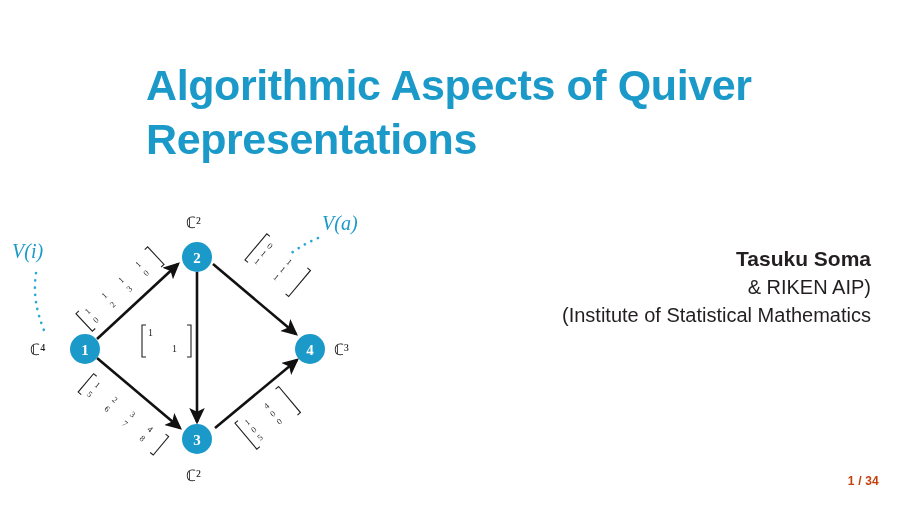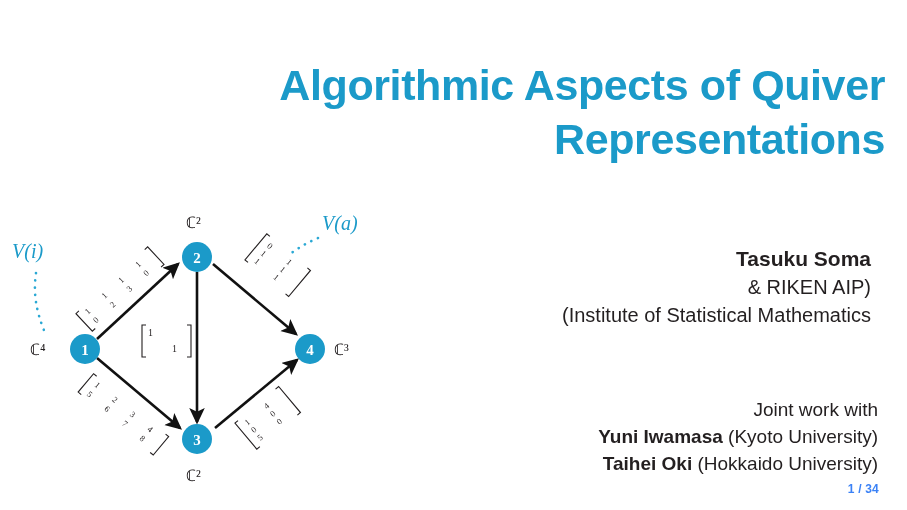--- a/index.html
+++ b/index.html
@@ -5,22 +5,22 @@
   html,body{margin:0;padding:0;}
   body{
     width:907px;height:510px;overflow:hidden;background:#ffffff;
     font-family:"Liberation Sans", sans-serif;color:#231f20;
     position:relative;
   }
   .slide{position:absolute;inset:0;}
 
   
   .title-block{
-    position:absolute;left:153px;top:58px;width:732px;
-    text-align:right;
+    position:absolute;left:146px;top:58px;width:732px;
+    text-align:left;
   }
   .title-line{
     font-family:"Liberation Sans", sans-serif;
     font-weight:bold;color:#1b9ac9;
     font-size:43px;line-height:54px;letter-spacing:-0.4px;
   }
 
   
   .author-block{
     position:absolute;right:36px;top:244px;width:420px;text-align:right;
@@ -29,22 +29,22 @@
   .author-affil{font-size:20px;line-height:28px;color:#231f20;font-weight:normal;}
 
   .joint-block{
     position:absolute;right:29px;top:396px;width:430px;text-align:right;
   }
   .joint-lead{font-size:19px;line-height:27px;color:#231f20;}
   .joint-person{font-size:19px;line-height:27px;color:#231f20;}
   .joint-person b{font-weight:bold;}
 
   .page-num{
-    position:absolute;right:28px;bottom:14px;
-    font-size:12px;font-weight:bold;color:#3b82f6;letter-spacing:0.2px;
+    position:absolute;right:28px;bottom:22px;
+    font-size:12px;font-weight:bold;color:#c2410c;letter-spacing:0.2px;
   }
 
   
   .diagram{position:absolute;left:0px;top:200px;width:400px;height:300px;}
   .diagram svg{display:block;}
 
   .node-circ{fill:#1b9ac9;}
   .node-num{
     fill:#ffffff;font-family:"Liberation Serif", serif;font-size:15px;
     font-weight:bold;text-anchor:middle;dominant-baseline:central;
@@ -73,25 +73,20 @@
     <div class="title-line">Algorithmic Aspects of Quiver</div>
     <div class="title-line">Representations</div>
   </div>
 
   <div class="author-block">
     <div class="author-name">Tasuku Soma</div>
     <div class="author-affil">&amp; RIKEN AIP)</div>
     <div class="author-affil">(Institute of Statistical Mathematics</div>
   </div>
 
-  <div class="joint-block">
-    <div class="joint-lead">Joint work with</div>
-    <div class="joint-person"><b>Yuni Iwamasa</b><span> (Kyoto University)</span></div>
-    <div class="joint-person"><b>Taihei Oki</b><span> (Hokkaido University)</span></div>
-  </div>
 
   <div class="page-num">1 / 34</div>
 
   <div class="diagram">
     <svg width="400" height="300" viewBox="0 0 400 300" xmlns="http://www.w3.org/2000/svg">
       <defs>
         <marker id="arrowhead" markerWidth="7" markerHeight="7" refX="5.4" refY="3" orient="auto">
           <path d="M0,0 L6.4,3 L0,6 L1.5,3 Z" fill="#111111"></path>
         </marker>
       </defs>

